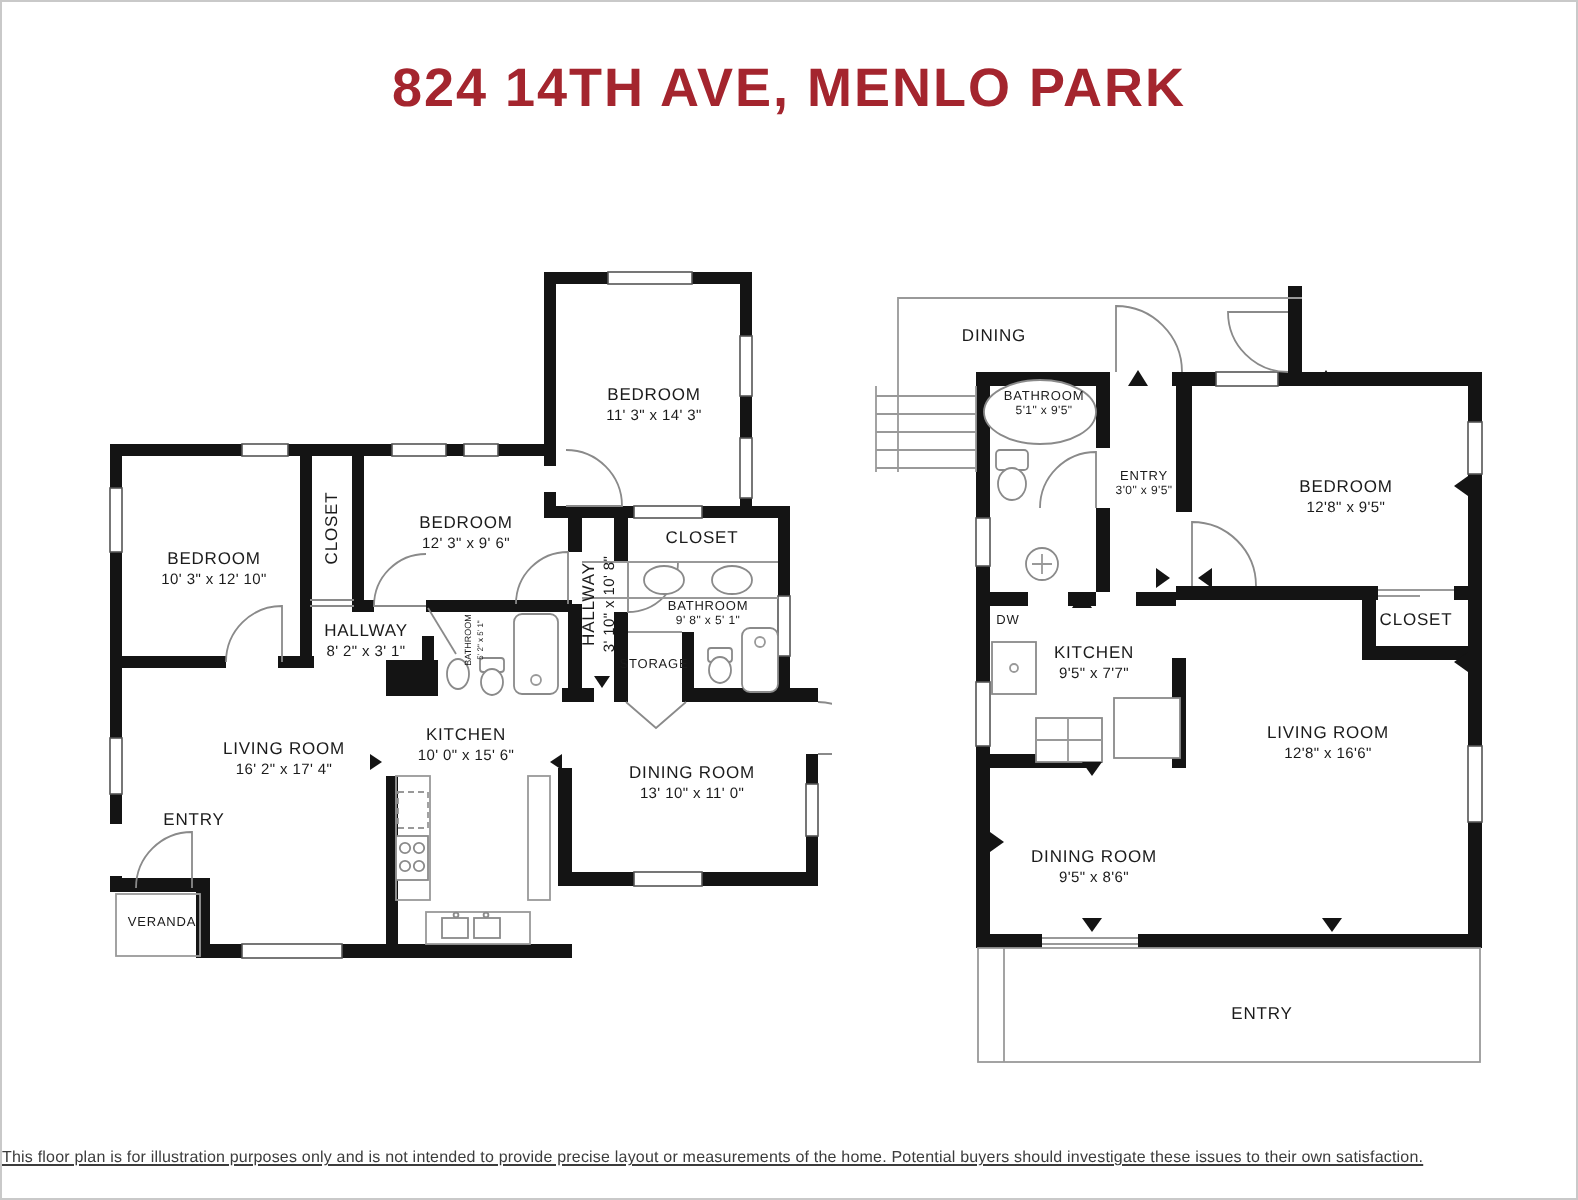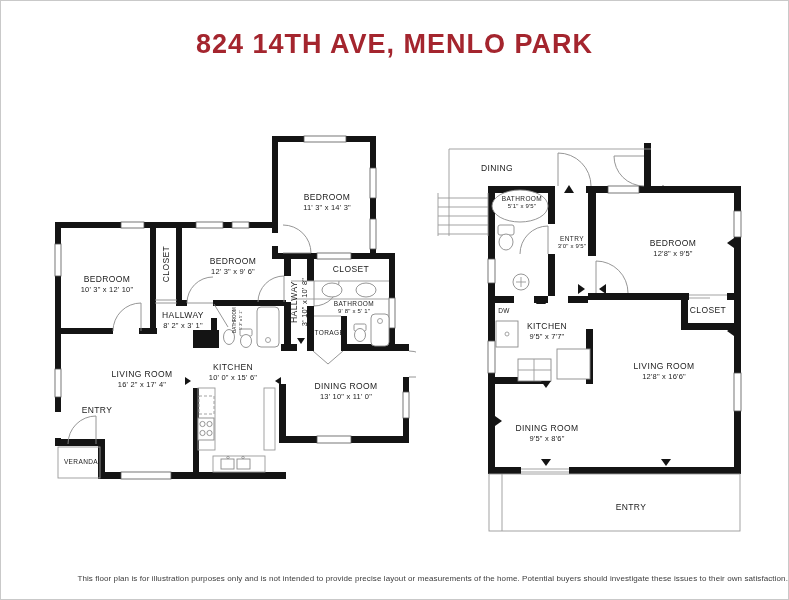--- a/index.html
+++ b/index.html
@@ -9,22 +9,22 @@
          font-size:27px;font-weight:bold;letter-spacing:1px;}
   .plan{position:absolute;}
   .plan svg{position:absolute;left:0;top:0;}
   .room-label{position:absolute;transform:translate(-50%,-50%);text-align:center;color:#1b1b1b;
               white-space:nowrap;line-height:1.25;z-index:3;}
   .room-label .rname{display:block;font-size:8.5px;letter-spacing:0.4px;}
   .room-label .rdims{display:block;font-size:7.5px;letter-spacing:0.2px;}
   .vert{transform:translate(-50%,-50%) rotate(-90deg);}
   .sm .rname{font-size:6.5px;}.sm .rdims{font-size:6px;}
   .xs .rname{font-size:4.5px;letter-spacing:0;} .xs .rdims{font-size:4px;letter-spacing:0;}
-  .footer{position:absolute;bottom:16px;left:0;right:0;text-align:right;font-size:8px;
-          color:#3c3c3c;letter-spacing:0.1px;}
+  .footer{position:absolute;bottom:16px;left:0;right:0;text-align:left;font-size:8px;
+          color:#3c3c3c;letter-spacing:0.1px;text-decoration:underline;}
   .wall{fill:#141414;}
   .win{fill:#ffffff;stroke:#555;stroke-width:0.8;}
   .door{fill:none;stroke:#8a8a8a;stroke-width:0.9;}
   .thin{fill:none;stroke:#999;stroke-width:0.9;}
   .dash{stroke-dasharray:3 2;}
   .fix{fill:#ffffff;stroke:#8a8a8a;stroke-width:0.9;}
   .mk{fill:#141414;}
 </style>
 </head>
 <body>

